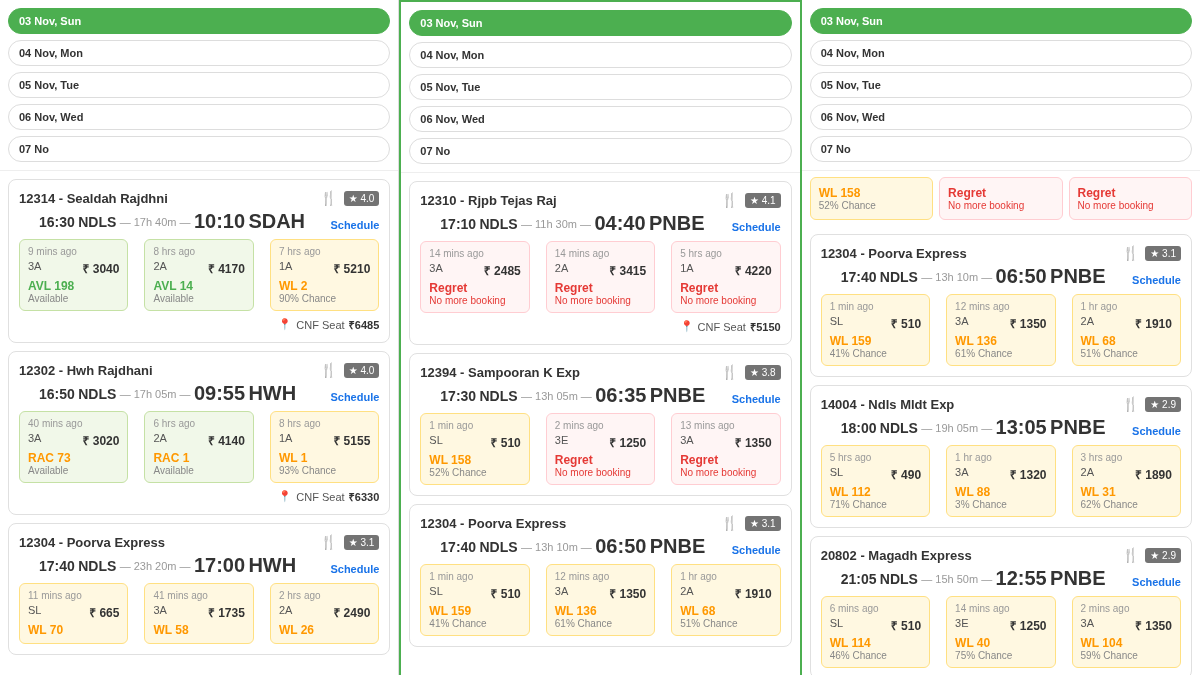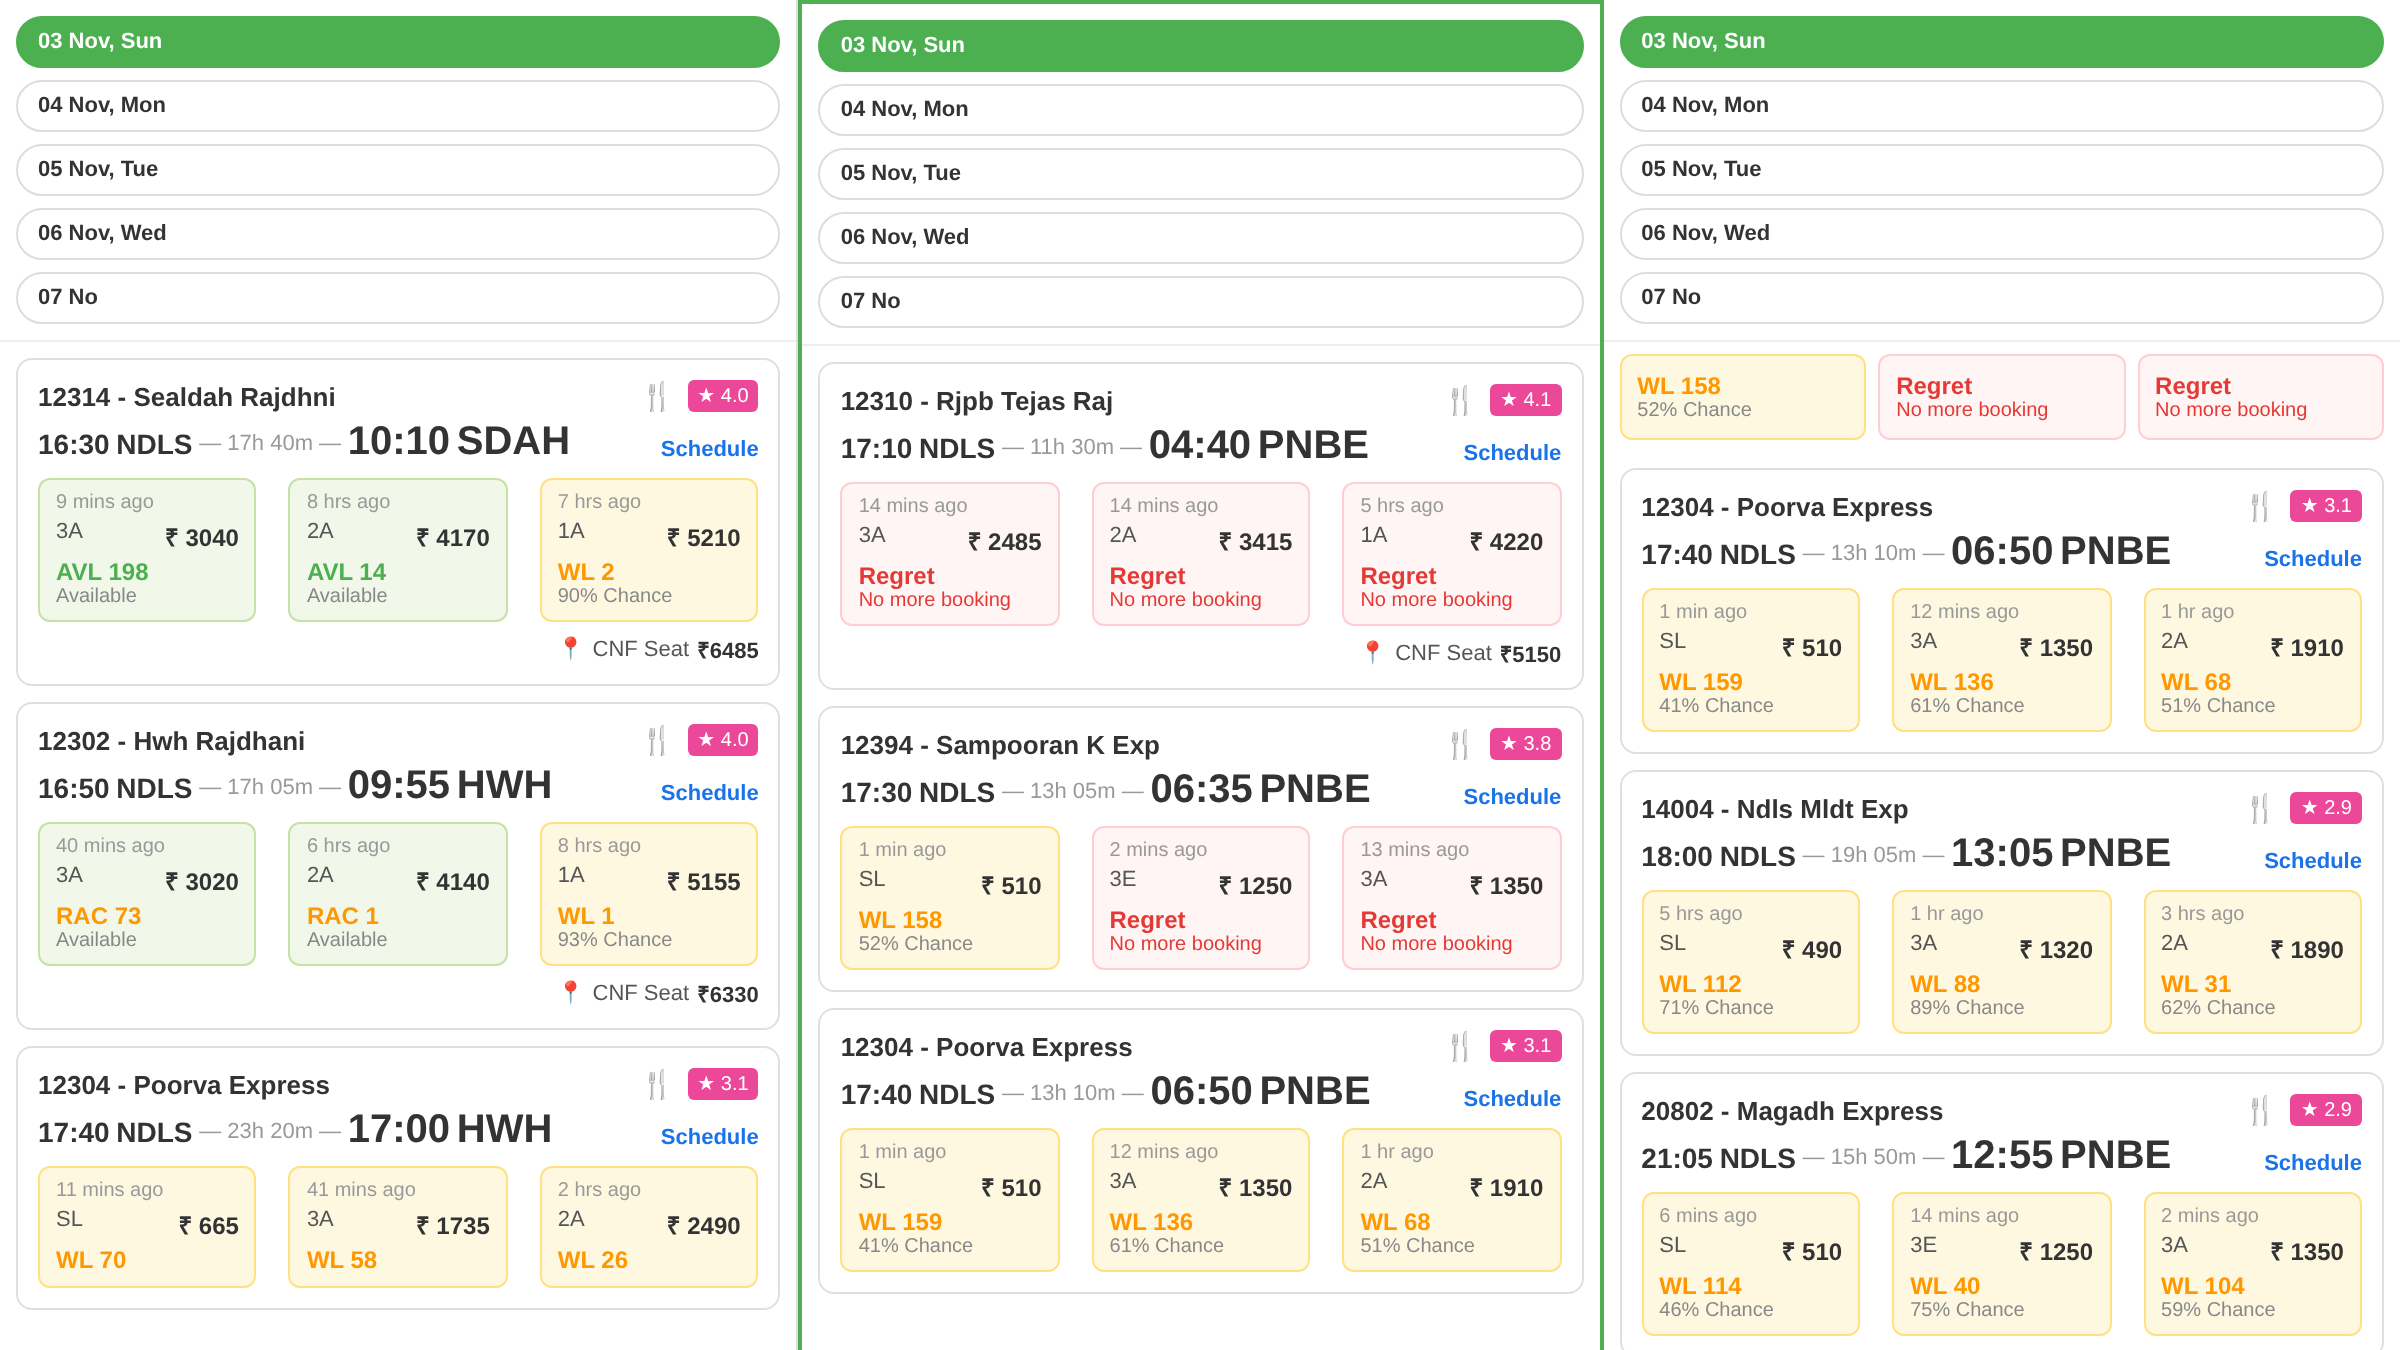--- a/index.html
+++ b/index.html
@@ -11,22 +11,22 @@
     .date-tabs { display: flex; gap: 6px; padding: 8px 8px; background: #fff; border-bottom: 1px solid #eee; overflow-x: auto; flex-direction: column; }
     .date-tab { padding: 6px 10px; border-radius: 20px; border: 1px solid #ddd; font-size: 11px; font-weight: bold; cursor: pointer; white-space: nowrap; background: #fff; color: #333; }
     .date-tab.active { background: #4caf50; color: #fff; border-color: #4caf50; }
 
     
     .train-card { background: #fff; border: 1px solid #e0e0e0; border-radius: 8px; margin: 8px 8px; padding: 10px; }
     .train-header { display: flex; align-items: center; justify-content: space-between; margin-bottom: 4px; }
     .train-name { font-size: 13px; font-weight: bold; color: #333; }
     .train-actions { display: flex; align-items: center; gap: 6px; }
     .icon-fork { font-size: 14px; color: #555; }
-    .star-badge { background: #ec4899; color: #fff; font-size: 10px; padding: 2px 5px; border-radius: 3px; display: flex; align-items: center; gap: 2px; }
-    .train-timing { font-size: 12px; color: #555; margin-bottom: 6px; display: flex; align-items: center; gap: 0; }
+    .star-badge { background: #737373; color: #fff; font-size: 10px; padding: 2px 5px; border-radius: 3px; display: flex; align-items: center; gap: 2px; }
+    .train-timing { font-size: 12px; color: #555; margin-bottom: 6px; display: flex; align-items: center; gap: 0; margin-left: 20px; }
     .train-timing .dep { font-size: 14px; font-weight: bold; color: #333; }
     .train-timing .arr { font-size: 20px; font-weight: bold; color: #333; }
     .train-timing .dur { color: #999; font-size: 11px; }
     .schedule-link { font-size: 11px; color: #1a73e8; cursor: pointer; font-weight: bold; }
     .class-grid { display: flex; gap: 16px; flex-wrap: wrap; }
     .class-box { flex: 1; min-width: 80px; background: #f9f9f9; border: 1px solid #e0e0e0; border-radius: 6px; padding: 6px 8px; }
     .class-label { font-size: 11px; color: #555; margin-bottom: 2px; display: flex; justify-content: space-between; }
     .class-price { font-size: 12px; color: #333; font-weight: bold; }
     .avl-status { font-size: 12px; font-weight: bold; }
     .avl-status.avl { color: #4caf50; }
@@ -422,21 +422,21 @@
           <div class="avl-status wl">WL 112</div>
           <div class="avl-sub">71% Chance</div>
         </div>
         <div class="class-box wl-box">
           <div class="updated-time">1 hr ago</div>
           <div class="class-label">
             <span>3A</span>
             <span class="class-price">₹ 1320</span>
           </div>
           <div class="avl-status wl">WL 88</div>
-          <div class="avl-sub">89% Chance</div>
+          <div class="avl-sub">3% Chance</div>
         </div>
         <div class="class-box wl-box">
           <div class="updated-time">3 hrs ago</div>
           <div class="class-label">
             <span>2A</span>
             <span class="class-price">₹ 1890</span>
           </div>
           <div class="avl-status wl">WL 31</div>
           <div class="avl-sub">62% Chance</div>
         </div>

